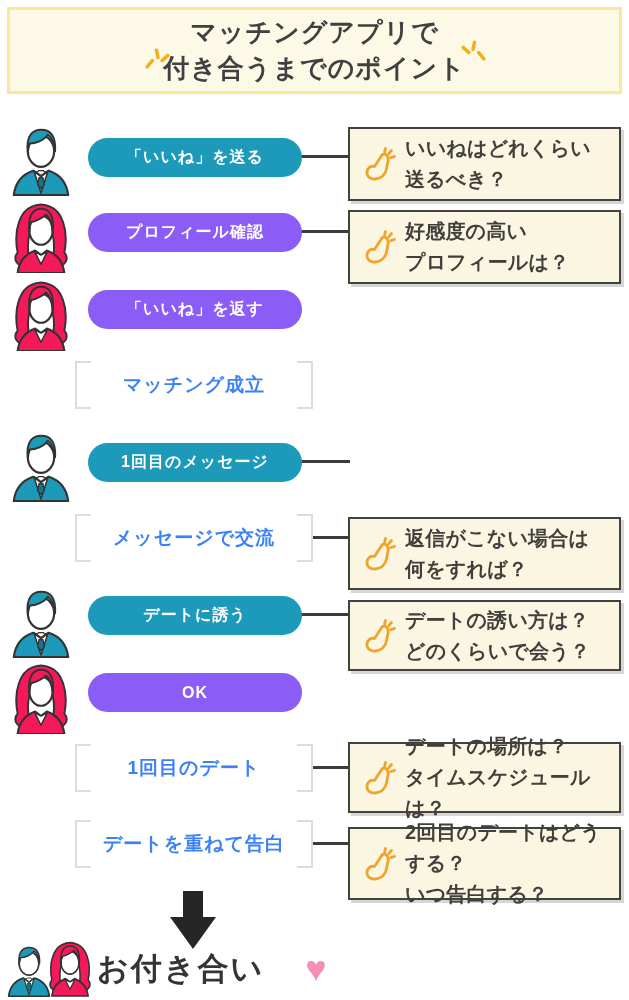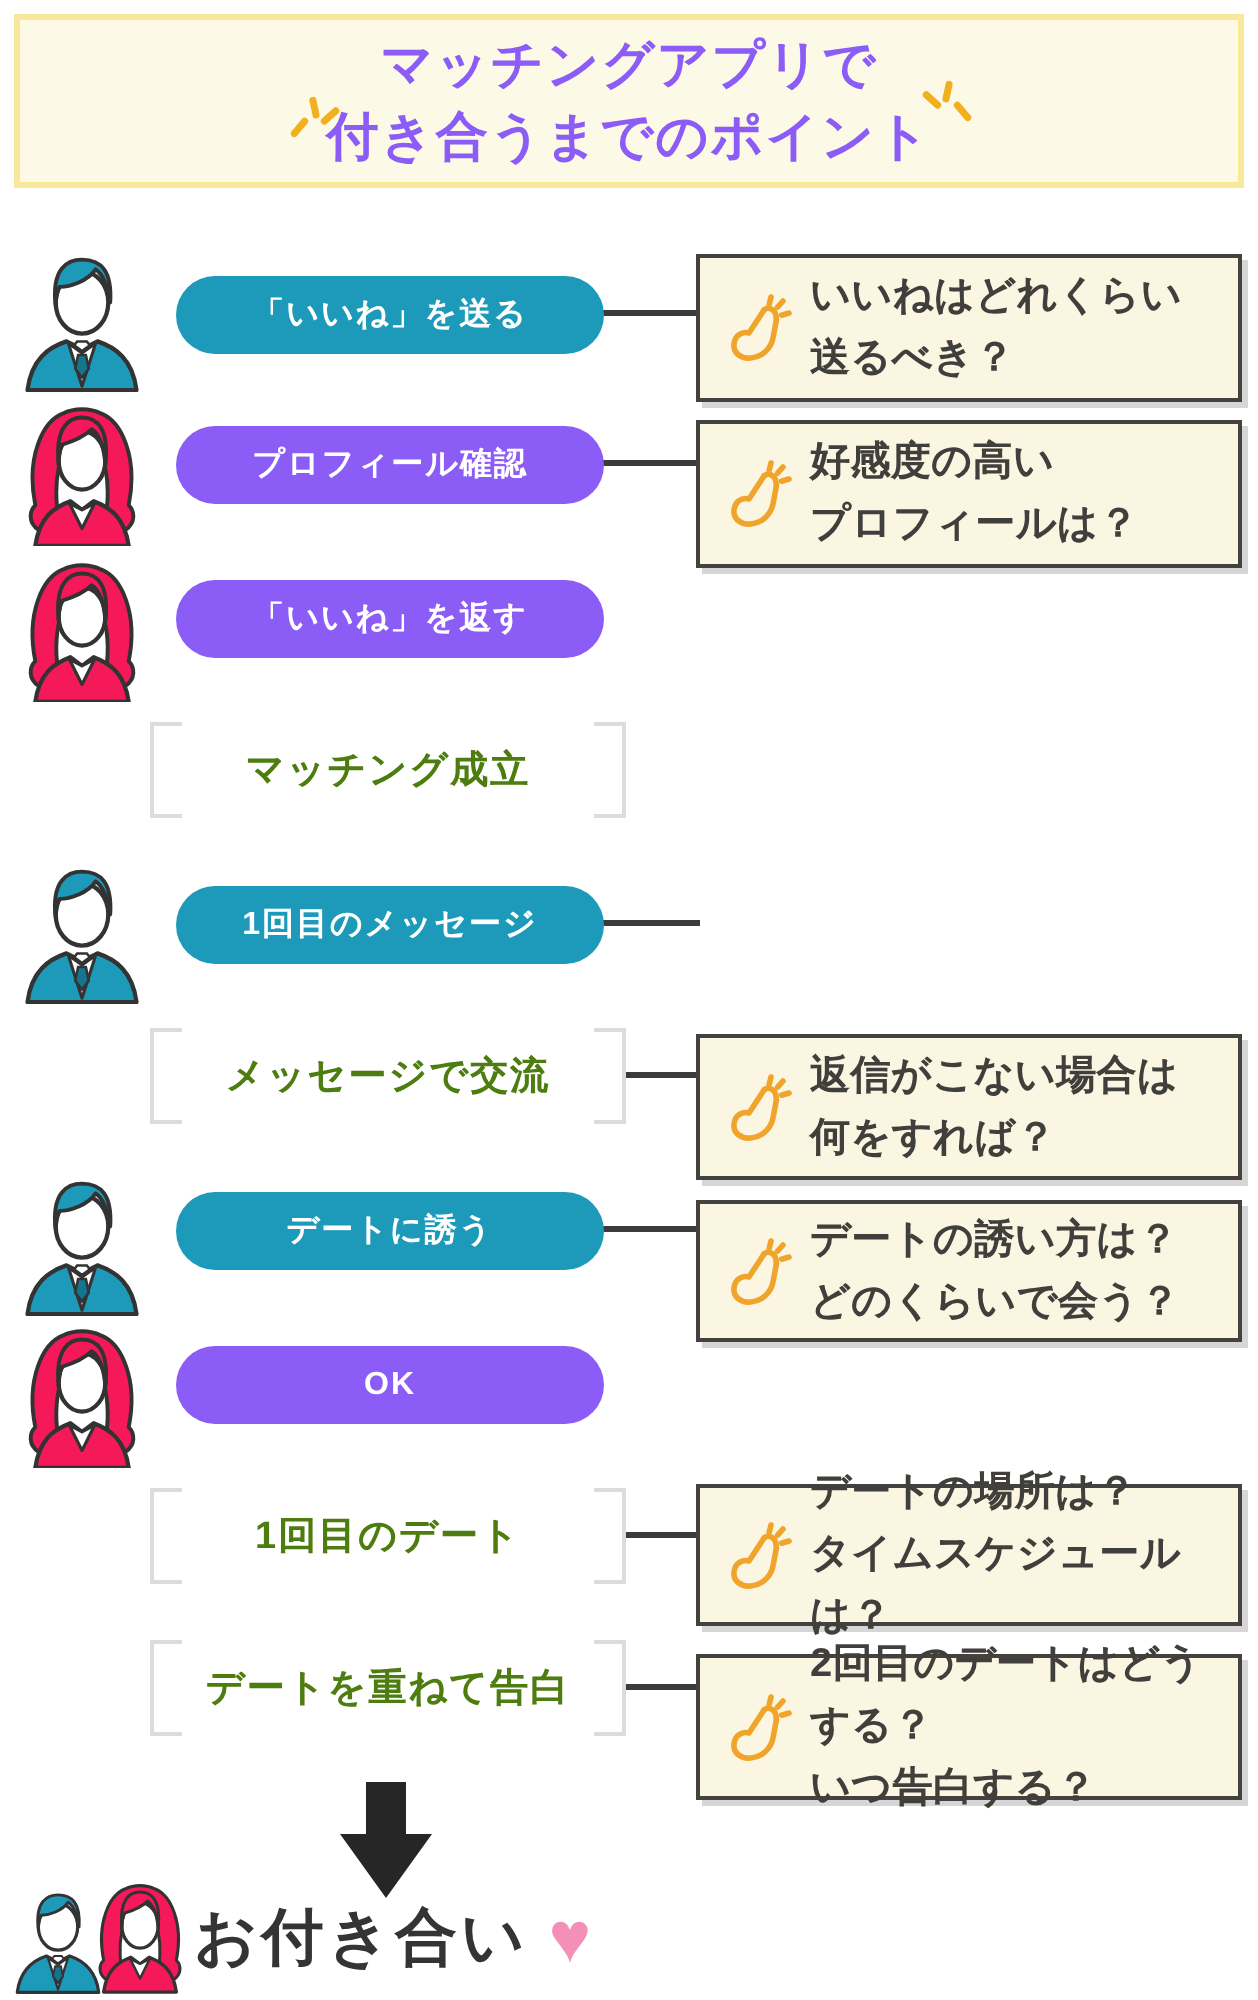--- a/index.html
+++ b/index.html
@@ -8,41 +8,41 @@
     font-family:"Liberation Sans","DejaVu Sans",sans-serif;
   }
   .canvas{position:absolute;inset:0;}
   
   .title-box{
     position:absolute;left:7px;top:7px;width:609px;height:81px;
     background:#FDF9E7;border:3px solid #F8E99A;
     display:flex;align-items:center;justify-content:center;
   }
   .title-text{
-    text-align:center;font-size:26px;font-weight:bold;color:#8b5cf6;
+    text-align:center;font-size:26px;font-weight:bold;color:#404040;
     line-height:1.35;letter-spacing:1px;
   }
   .spark{position:absolute;}
   .spark-left{left:133px;top:36px;}
   .spark-right{left:449px;top:28px;}
   
   .avatar{position:absolute;width:66px;height:72px;}
   
   .pill{
     position:absolute;left:88px;width:214px;height:39px;border-radius:20px;
     display:flex;align-items:center;justify-content:center;
     color:#fff;font-size:16px;font-weight:bold;letter-spacing:1px;z-index:2;
   }
   .pill.teal{background:#1D9ABA;}
   .pill.pink{background:#8b5cf6;align-items:center;}
   
   .bracket{
     position:absolute;left:75px;width:238px;
     display:flex;align-items:center;justify-content:center;
-    font-size:19px;font-weight:bold;color:#4d7c0f;letter-spacing:1px;z-index:2;
+    font-size:19px;font-weight:bold;color:#3b82f6;letter-spacing:1px;z-index:2;
   }
   .bracket::before,.bracket::after{
     content:"";position:absolute;top:0;bottom:0;width:14px;
     border:2px solid #DCDCDA;
   }
   .bracket::before{left:0;border-right:none;}
   .bracket::after{right:0;border-left:none;}
   
   .connector{position:absolute;height:3px;background:#3B3B3B;z-index:1;}
   
@@ -54,21 +54,21 @@
   }
   .note-text{
     font-size:20px;font-weight:bold;color:#413F3C;line-height:1.55;
     white-space:pre-line;letter-spacing:.2px;
   }
   .tap{flex-shrink:0;}
   
   .arrow-down{position:absolute;left:160px;top:891px;}
   .result-label{
     position:absolute;left:97px;top:948px;font-size:31px;font-weight:bold;
-    color:#343434;letter-spacing:2px;display:flex;align-items:flex-end;
+    color:#343434;letter-spacing:2px;display:flex;align-items:flex-end;gap:31px;
   }
   .heart{color:#F48FB8;font-size:36px;margin-left:10px;font-weight:normal;}
   .couple{position:absolute;}
 </style>
 </head>
 <body>
 
 <svg width="0" height="0" style="position:absolute">
   <defs>
     <g id="g-man">

